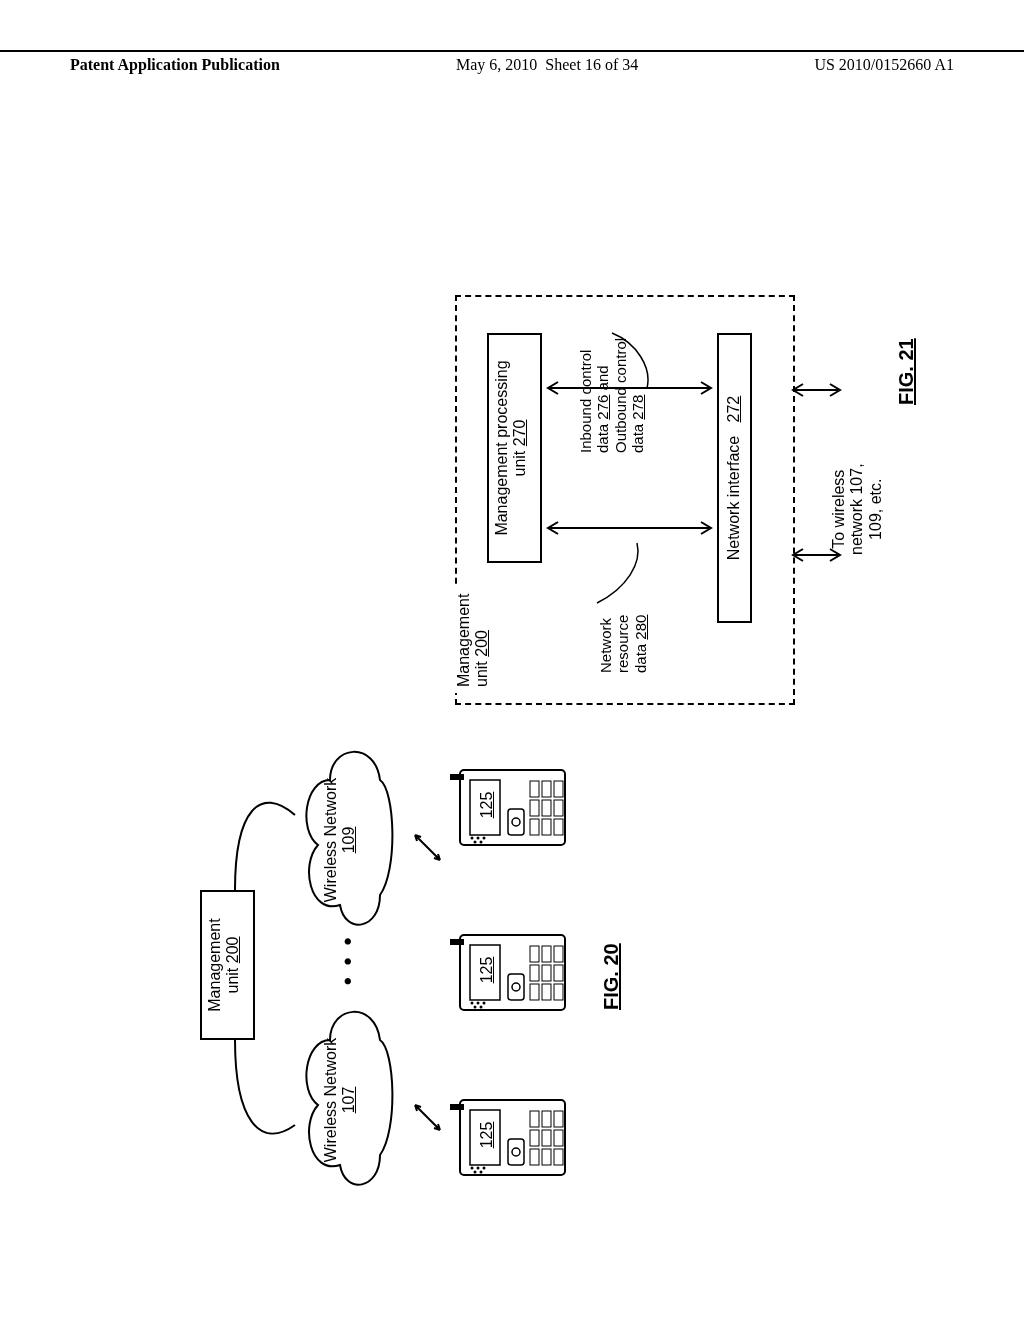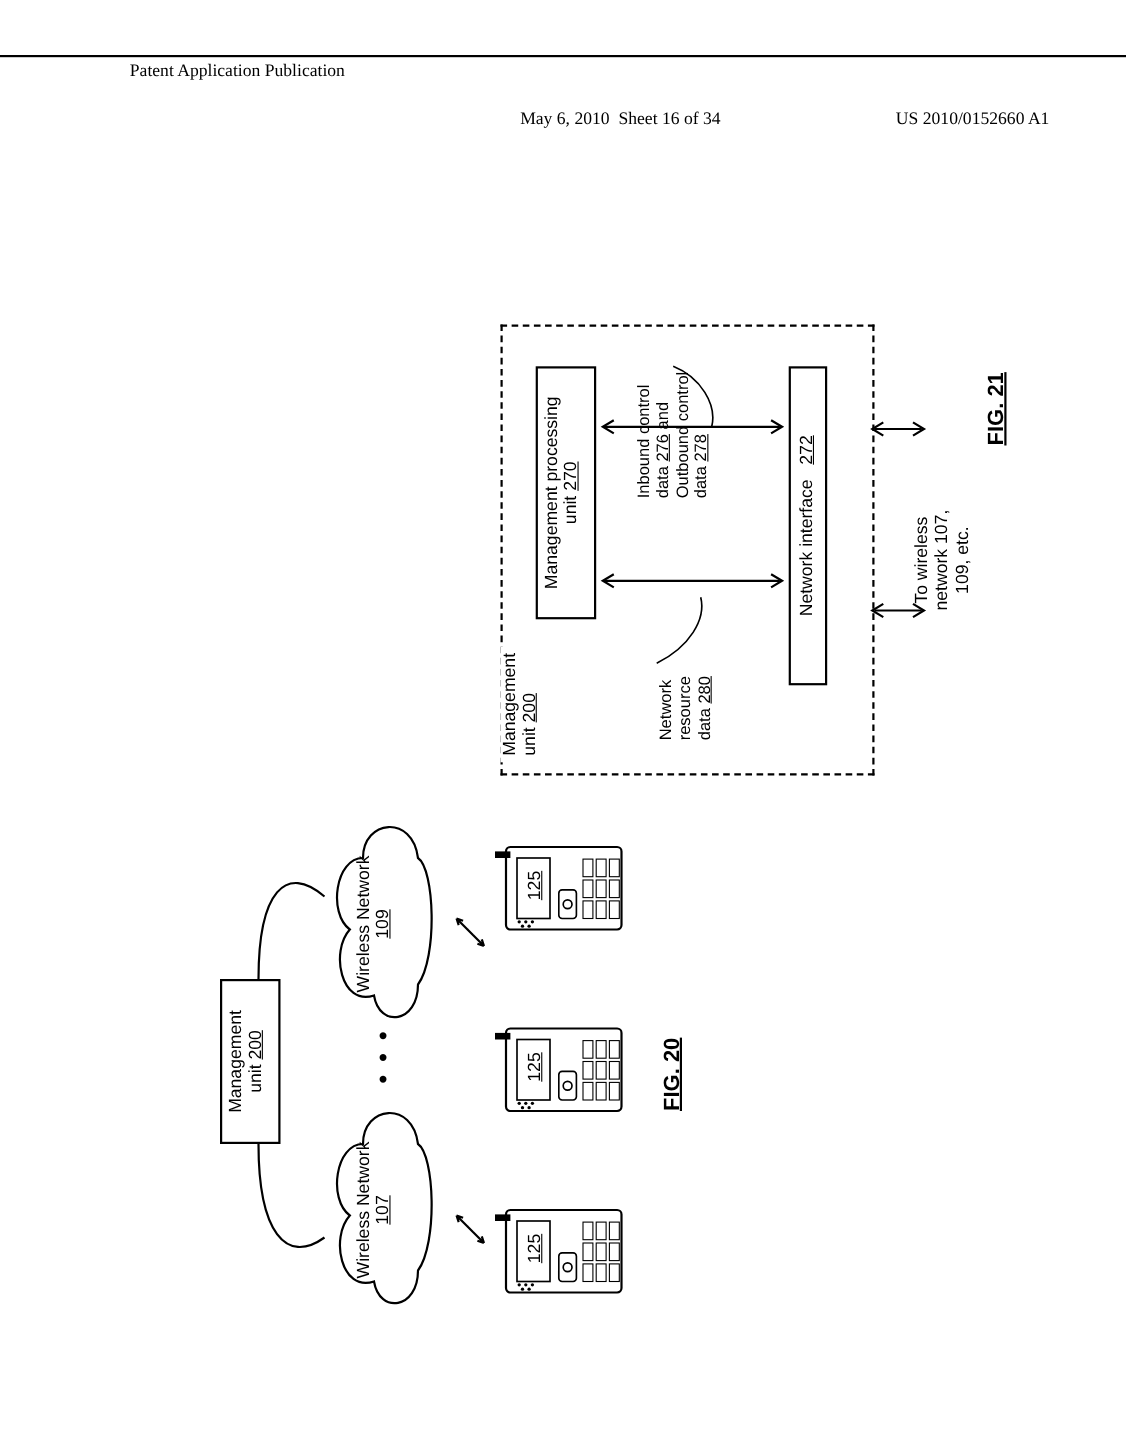--- a/index.html
+++ b/index.html
@@ -15,22 +15,22 @@
       top: 50px;
       left: 0; right: 0;
       padding: 0 70px;
       font-size: 16px;
       font-family: "Times New Roman", serif;
       display: flex;
       justify-content: space-between;
       border-top: 2px solid #000;
       padding-top: 4px;
     }
-    .header .left { font-weight: normal; margin-left: 48px; }
-    .header .center, .header .right { font-weight: normal; margin-top: 44px; }
+    .header .left { font-weight: bold; }
+    .header .center, .header .right { font-weight: normal; }
     .figures-area {
       position: absolute;
       top: 150px; left: 0; right: 0; bottom: 0;
     }
     
     .fig20 {
       position: absolute;
       left: 120px; top: 630px;
       width: 540px; height: 380px;
       transform: rotate(-90deg);

